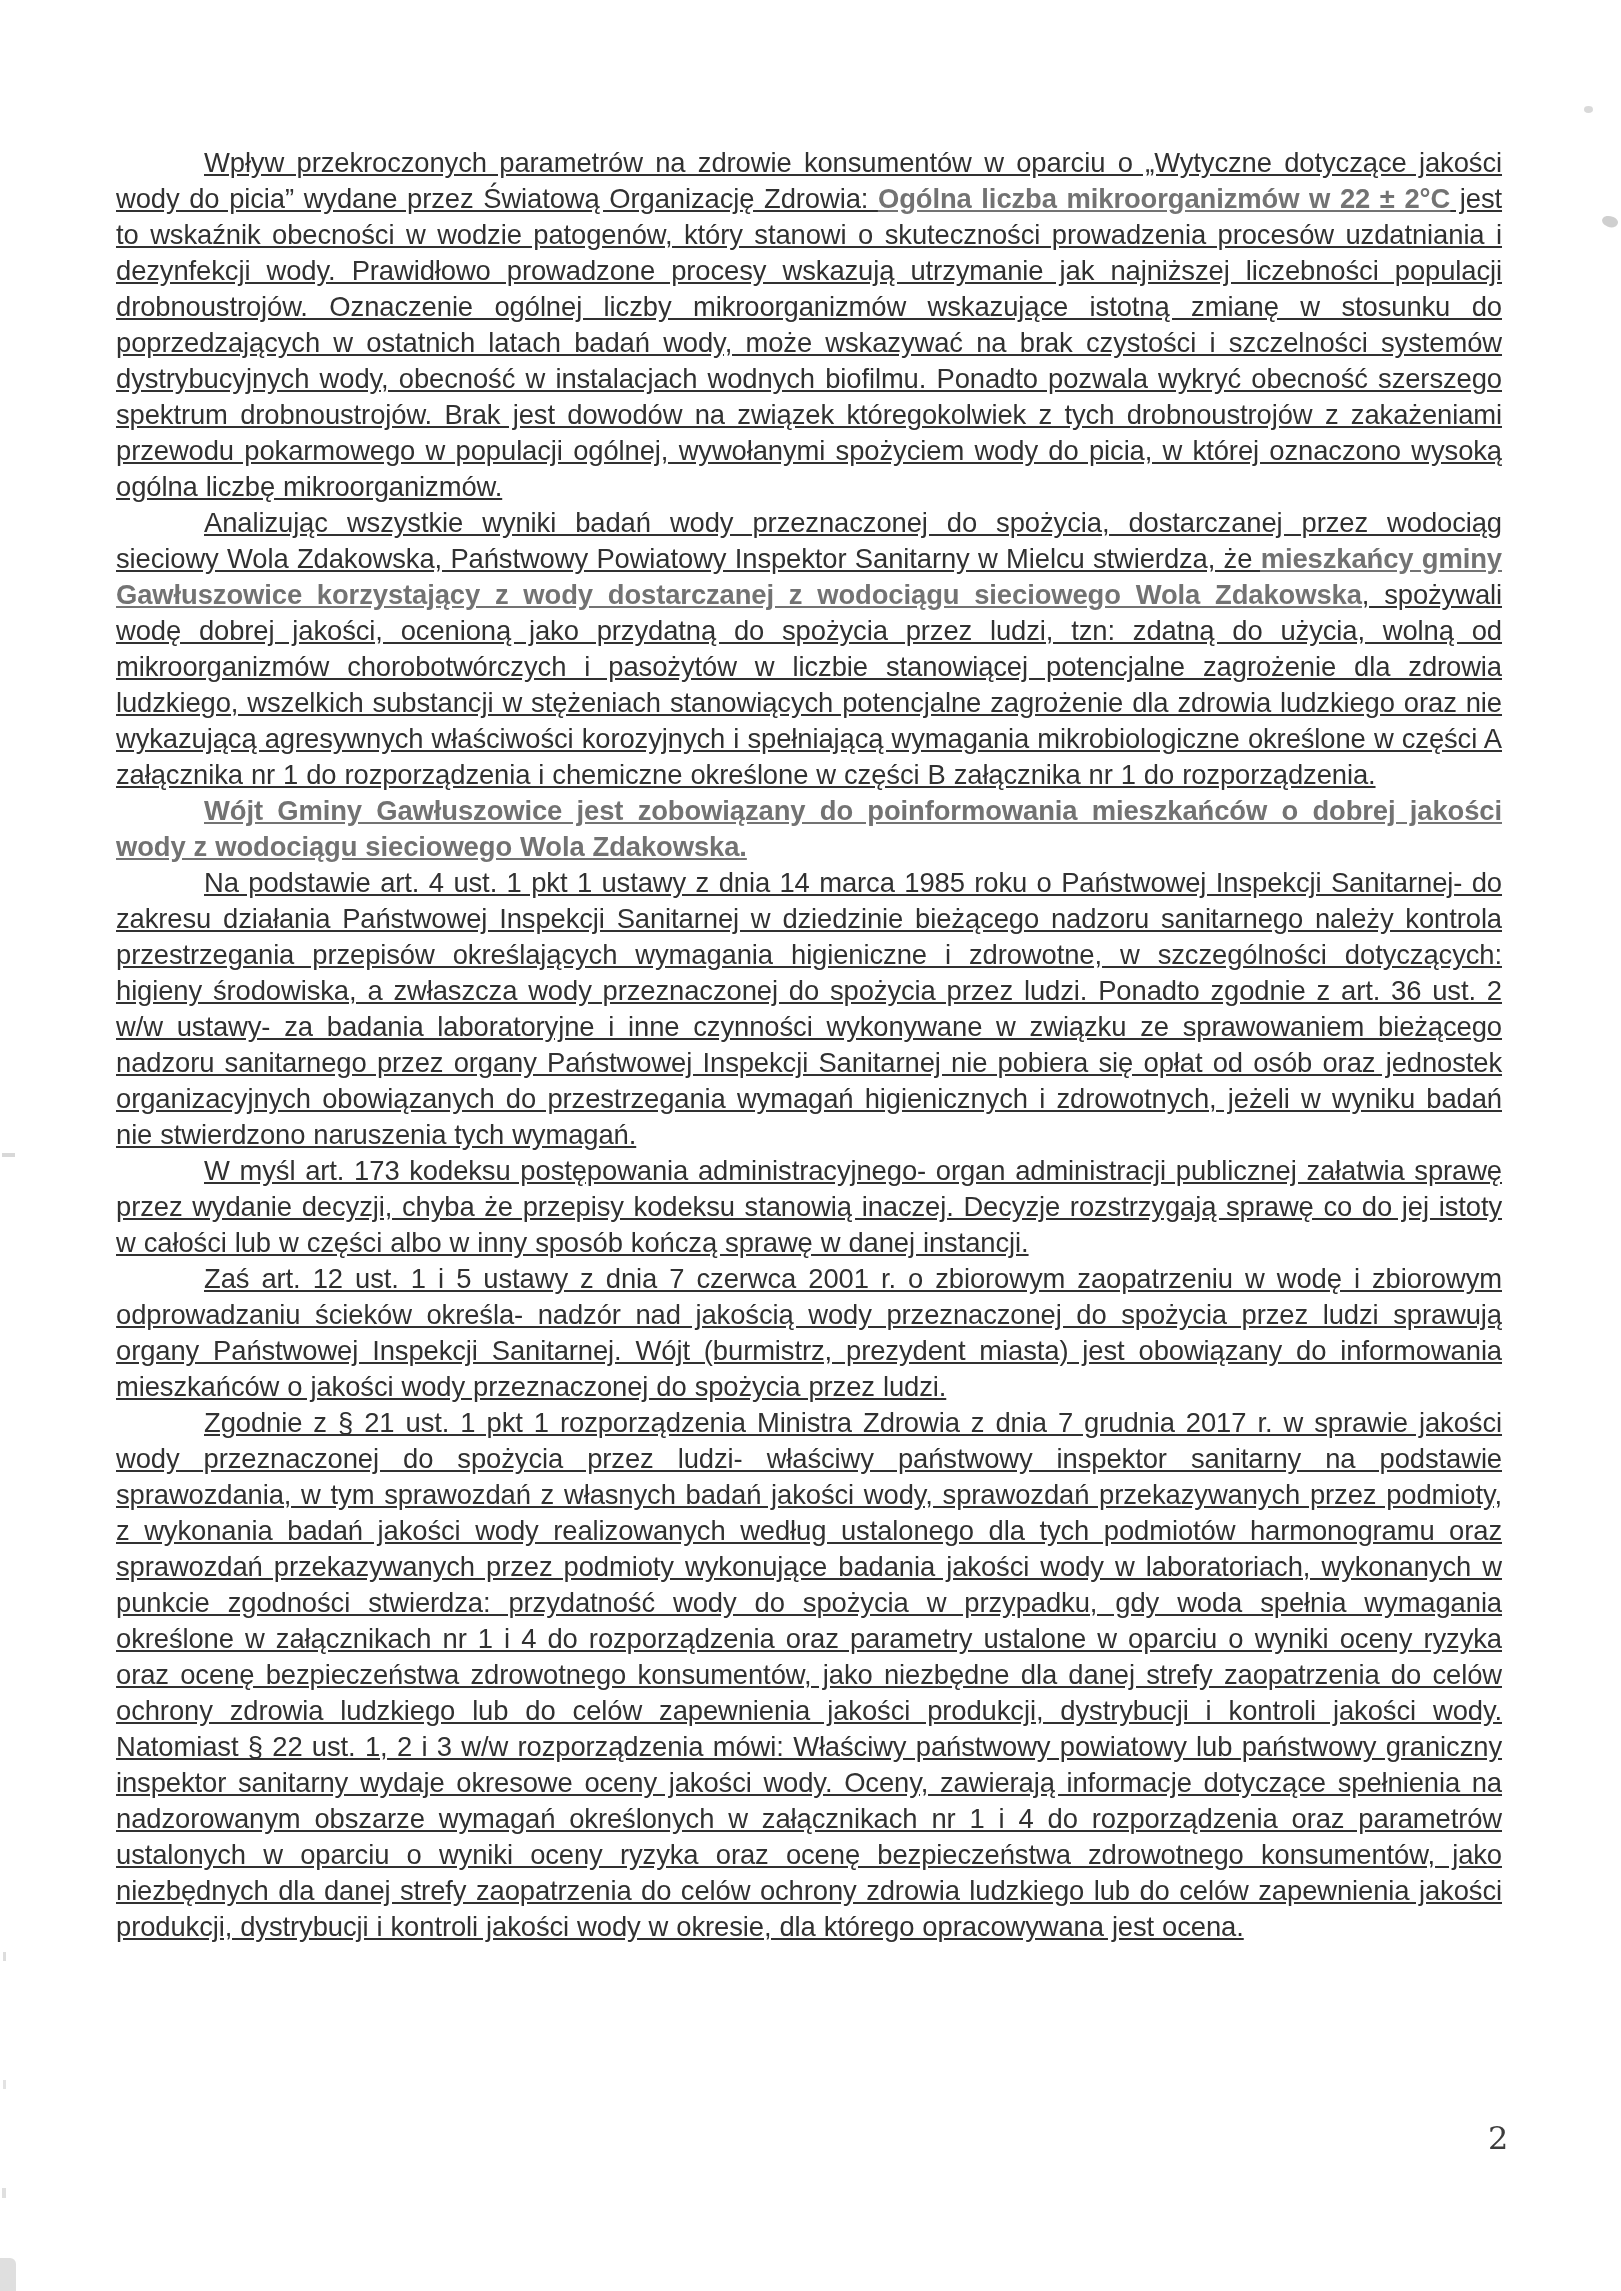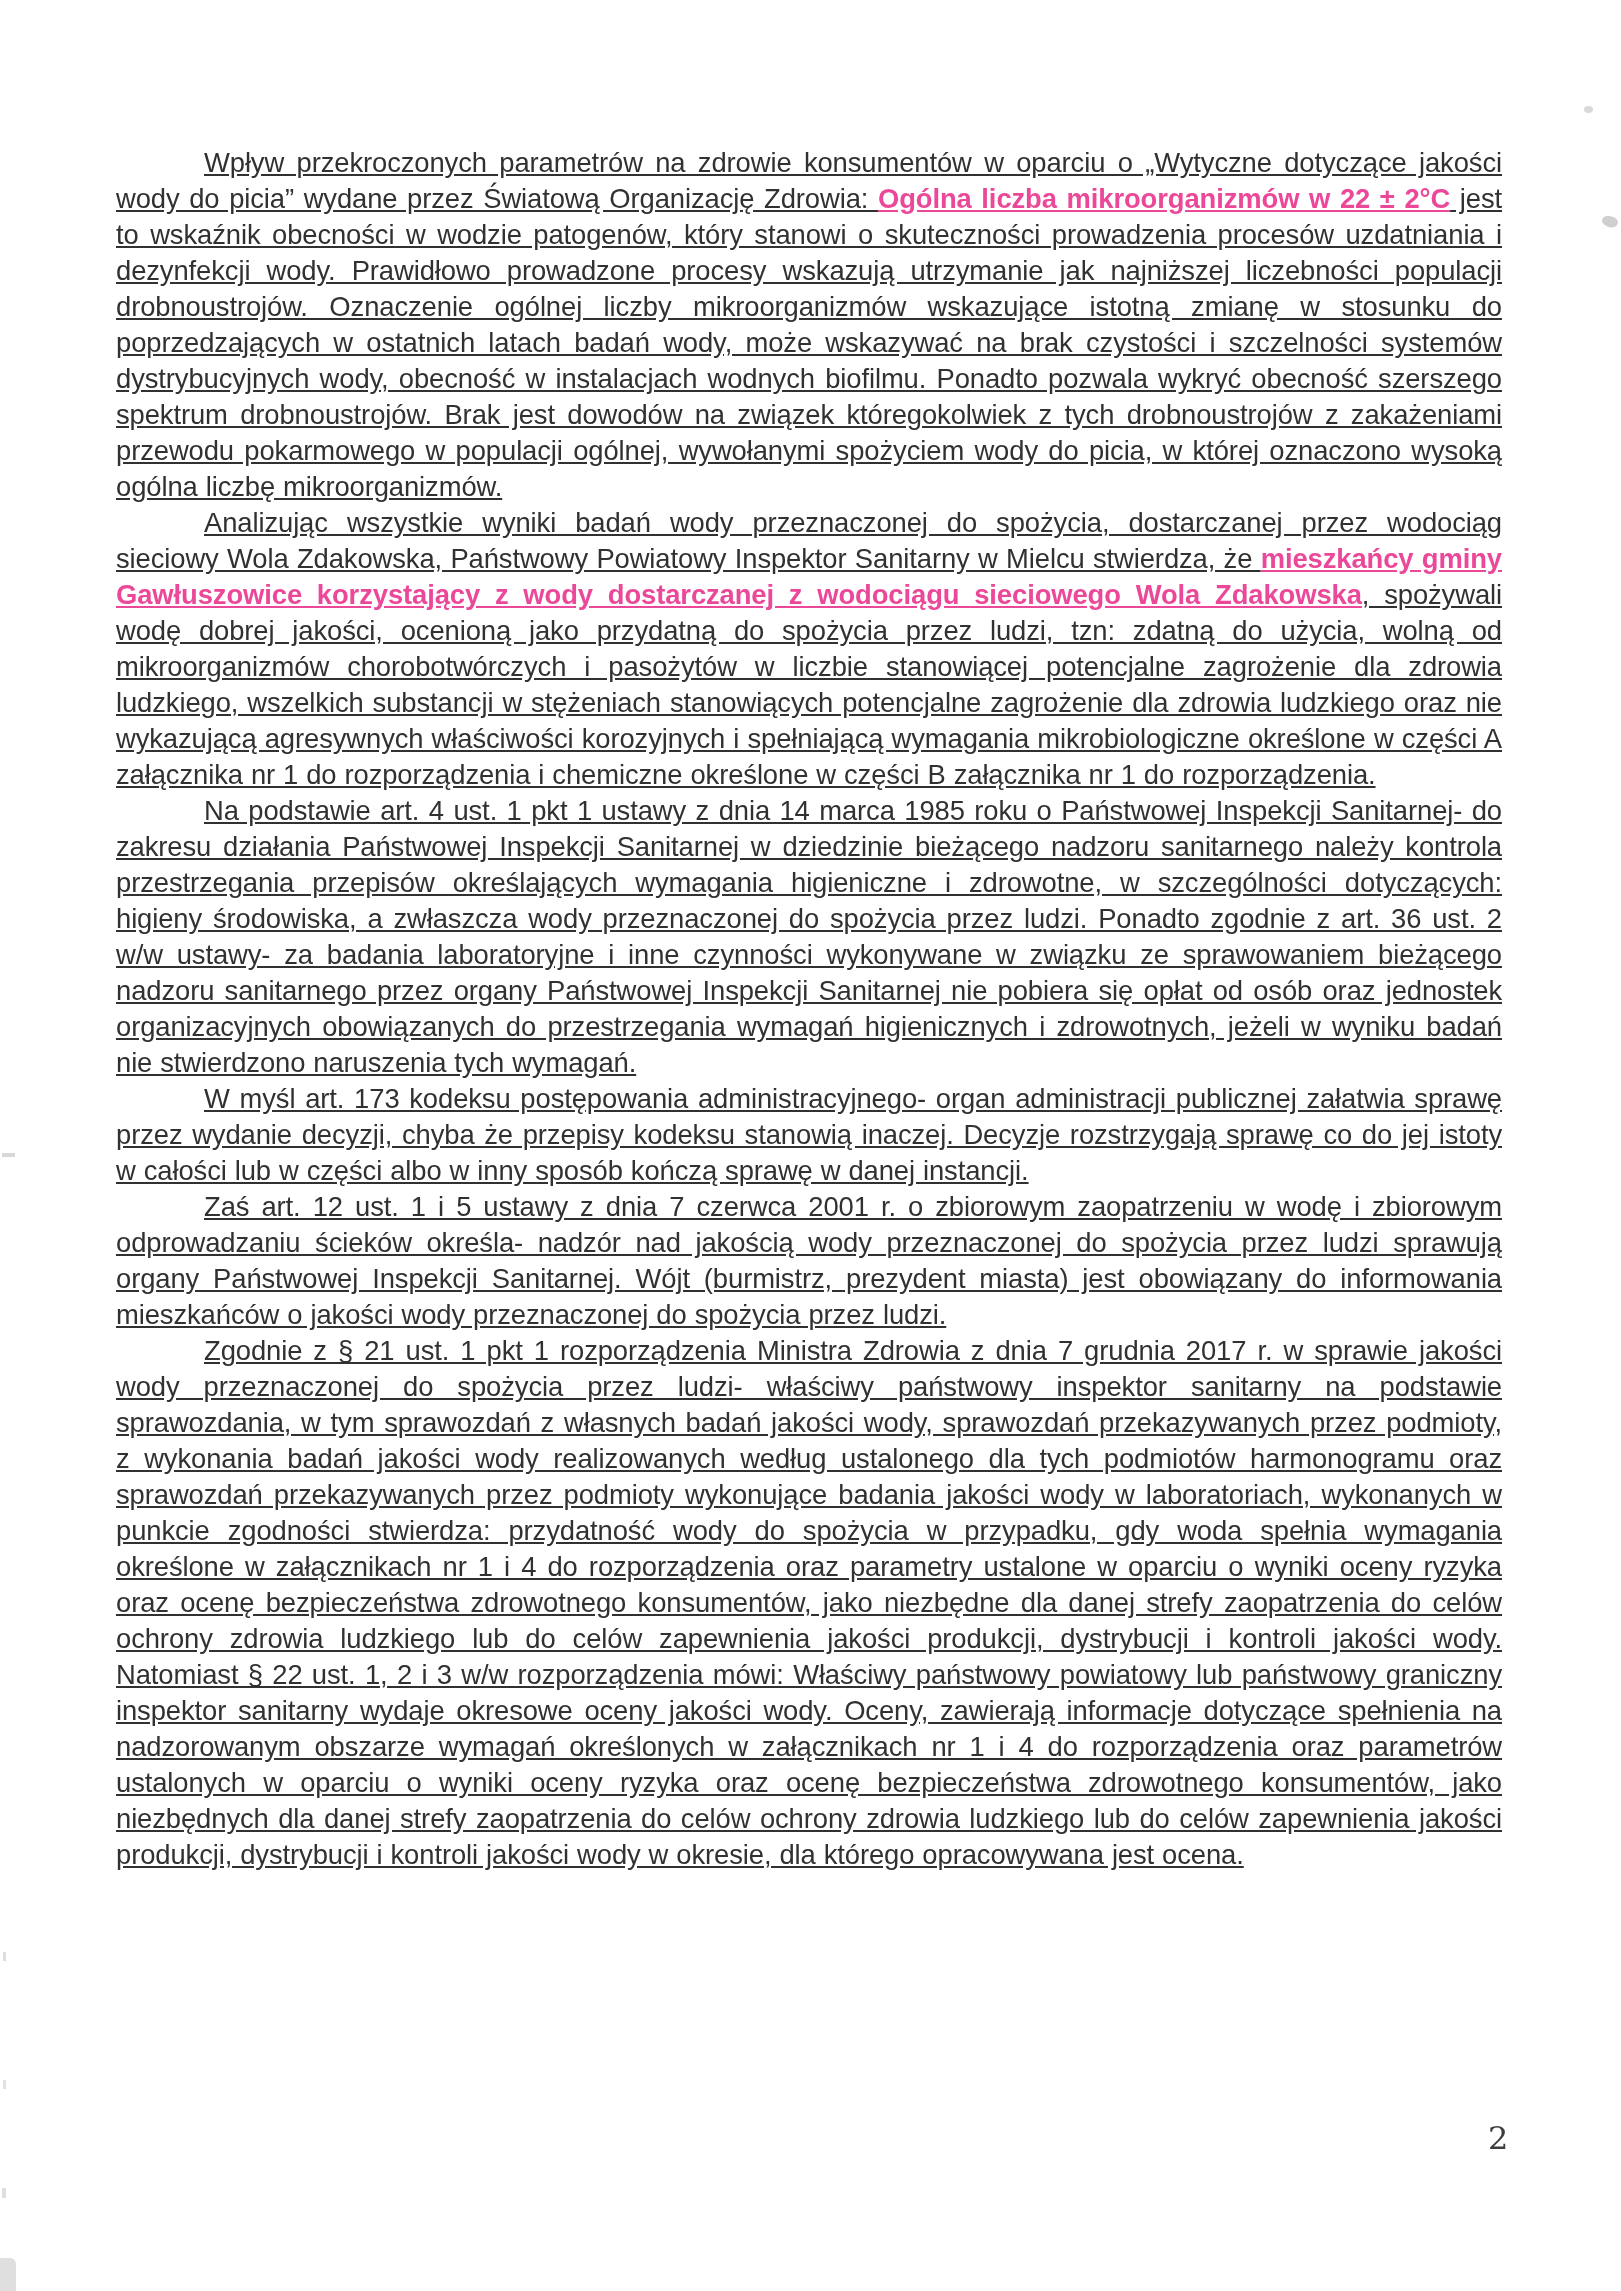--- a/index.html
+++ b/index.html
@@ -27,21 +27,21 @@
     font-size: 27.4px;
     line-height: 36px;
     color: #313131;
     text-align: justify;
     text-indent: 88px;
     letter-spacing: -0.1px;
     word-spacing: 0.5px;
     font-weight: 400;
   }
   p.para .run { font-weight: 400; text-decoration: underline; }
-  p.para .run.bold { font-weight: 700; color: #ec4899; }
+  p.para .run.bold { font-weight: 700; color: #737373; }
   .page-number {
     position: absolute;
     left: 1488px;
     top: 2119px;
     font-family: "DejaVu Serif", serif;
     font-size: 32px;
     color: #3d3d3d;
   }
   
   .artifact { position: absolute; pointer-events: none; }
@@ -54,20 +54,21 @@
   .corner-smudge { left: 0; top: 2258px; width: 15.7px; height: 33px; background: #d9d9d9; opacity: .85; border-radius: 0 5.9px 0 0; }
 </style>
 </head>
 <body>
 
 <div class="page">
 
   <div class="text-block">
       <p class="para"><span class="run">Wpływ przekroczonych parametrów na zdrowie konsumentów w oparciu o „Wytyczne dotyczące jakości wody do picia” wydane przez Światową Organizację Zdrowia: </span><span class="run bold">Ogólna liczba mikroorganizmów w 22 ± 2°C</span><span class="run"> jest to wskaźnik obecności w wodzie patogenów, który stanowi o skuteczności prowadzenia procesów uzdatniania i dezynfekcji wody. Prawidłowo prowadzone procesy wskazują utrzymanie jak najniższej liczebności populacji drobnoustrojów. Oznaczenie ogólnej liczby mikroorganizmów wskazujące istotną zmianę w stosunku do poprzedzających w ostatnich latach badań wody, może wskazywać na brak czystości i szczelności systemów dystrybucyjnych wody, obecność w instalacjach wodnych biofilmu. Ponadto pozwala wykryć obecność szerszego spektrum drobnoustrojów. Brak jest dowodów na związek któregokolwiek z tych drobnoustrojów z zakażeniami przewodu pokarmowego w populacji ogólnej, wywołanymi spożyciem wody do picia, w której oznaczono wysoką ogólna liczbę mikroorganizmów.</span></p>
       <p class="para"><span class="run">Analizując wszystkie wyniki badań wody przeznaczonej do spożycia, dostarczanej przez wodociąg sieciowy Wola Zdakowska, Państwowy Powiatowy Inspektor Sanitarny w Mielcu stwierdza, że </span><span class="run bold">mieszkańcy gminy Gawłuszowice korzystający z wody dostarczanej z wodociągu sieciowego Wola Zdakowska</span><span class="run">, spożywali wodę dobrej jakości, ocenioną jako przydatną do spożycia przez ludzi, tzn: zdatną do użycia, wolną od mikroorganizmów chorobotwórczych i pasożytów w liczbie stanowiącej potencjalne zagrożenie dla zdrowia ludzkiego, wszelkich substancji w stężeniach stanowiących potencjalne zagrożenie dla zdrowia ludzkiego oraz nie wykazującą agresywnych właściwości korozyjnych i spełniającą wymagania mikrobiologiczne określone w części A załącznika nr 1 do rozporządzenia i chemiczne określone w części B załącznika nr 1 do rozporządzenia.</span></p>
+      <p class="para"><span class="run bold">Wójt Gminy Gawłuszowice jest zobowiązany do poinformowania mieszkańców o dobrej jakości wody z wodociągu sieciowego Wola Zdakowska.</span></p>
       <p class="para"><span class="run">Na podstawie art. 4 ust. 1 pkt 1 ustawy z dnia 14 marca 1985 roku o Państwowej Inspekcji Sanitarnej- do zakresu działania Państwowej Inspekcji Sanitarnej w dziedzinie bieżącego nadzoru sanitarnego należy kontrola przestrzegania przepisów określających wymagania higieniczne i zdrowotne, w szczególności dotyczących: higieny środowiska, a zwłaszcza wody przeznaczonej do spożycia przez ludzi. Ponadto zgodnie z art. 36 ust. 2 w/w ustawy- za badania laboratoryjne i inne czynności wykonywane w związku ze sprawowaniem bieżącego nadzoru sanitarnego przez organy Państwowej Inspekcji Sanitarnej nie pobiera się opłat od osób oraz jednostek organizacyjnych obowiązanych do przestrzegania wymagań higienicznych i zdrowotnych, jeżeli w wyniku badań nie stwierdzono naruszenia tych wymagań.</span></p>
       <p class="para"><span class="run">W myśl art. 173 kodeksu postępowania administracyjnego- organ administracji publicznej załatwia sprawę przez wydanie decyzji, chyba że przepisy kodeksu stanowią inaczej. Decyzje rozstrzygają sprawę co do jej istoty w całości lub w części albo w inny sposób kończą sprawę w danej instancji.</span></p>
       <p class="para"><span class="run">Zaś art. 12 ust. 1 i 5 ustawy z dnia 7 czerwca 2001 r. o zbiorowym zaopatrzeniu w wodę i zbiorowym odprowadzaniu ścieków określa- nadzór nad jakością wody przeznaczonej do spożycia przez ludzi sprawują organy Państwowej Inspekcji Sanitarnej. Wójt (burmistrz, prezydent miasta) jest obowiązany do informowania mieszkańców o jakości wody przeznaczonej do spożycia przez ludzi.</span></p>
       <p class="para"><span class="run">Zgodnie z § 21 ust. 1 pkt 1 rozporządzenia Ministra Zdrowia z dnia 7 grudnia 2017 r. w sprawie jakości wody przeznaczonej do spożycia przez ludzi- właściwy państwowy inspektor sanitarny na podstawie sprawozdania, w tym sprawozdań z własnych badań jakości wody, sprawozdań przekazywanych przez podmioty, z wykonania badań jakości wody realizowanych według ustalonego dla tych podmiotów harmonogramu oraz sprawozdań przekazywanych przez podmioty wykonujące badania jakości wody w laboratoriach, wykonanych w punkcie zgodności stwierdza: przydatność wody do spożycia w przypadku, gdy woda spełnia wymagania określone w załącznikach nr 1 i 4 do rozporządzenia oraz parametry ustalone w oparciu o wyniki oceny ryzyka oraz ocenę bezpieczeństwa zdrowotnego konsumentów, jako niezbędne dla danej strefy zaopatrzenia do celów ochrony zdrowia ludzkiego lub do celów zapewnienia jakości produkcji, dystrybucji i kontroli jakości wody. Natomiast § 22 ust. 1, 2 i 3 w/w rozporządzenia mówi: Właściwy państwowy powiatowy lub państwowy graniczny inspektor sanitarny wydaje okresowe oceny jakości wody. Oceny, zawierają informacje dotyczące spełnienia na nadzorowanym obszarze wymagań określonych w załącznikach nr 1 i 4 do rozporządzenia oraz parametrów ustalonych w oparciu o wyniki oceny ryzyka oraz ocenę bezpieczeństwa zdrowotnego konsumentów, jako niezbędnych dla danej strefy zaopatrzenia do celów ochrony zdrowia ludzkiego lub do celów zapewnienia jakości produkcji, dystrybucji i kontroli jakości wody w okresie, dla którego opracowywana jest ocena.</span></p>
     </div>
 
   <div class="page-number">2</div>
 
   <div class="artifact speck-1"></div>
   <div class="artifact speck-2"></div>

